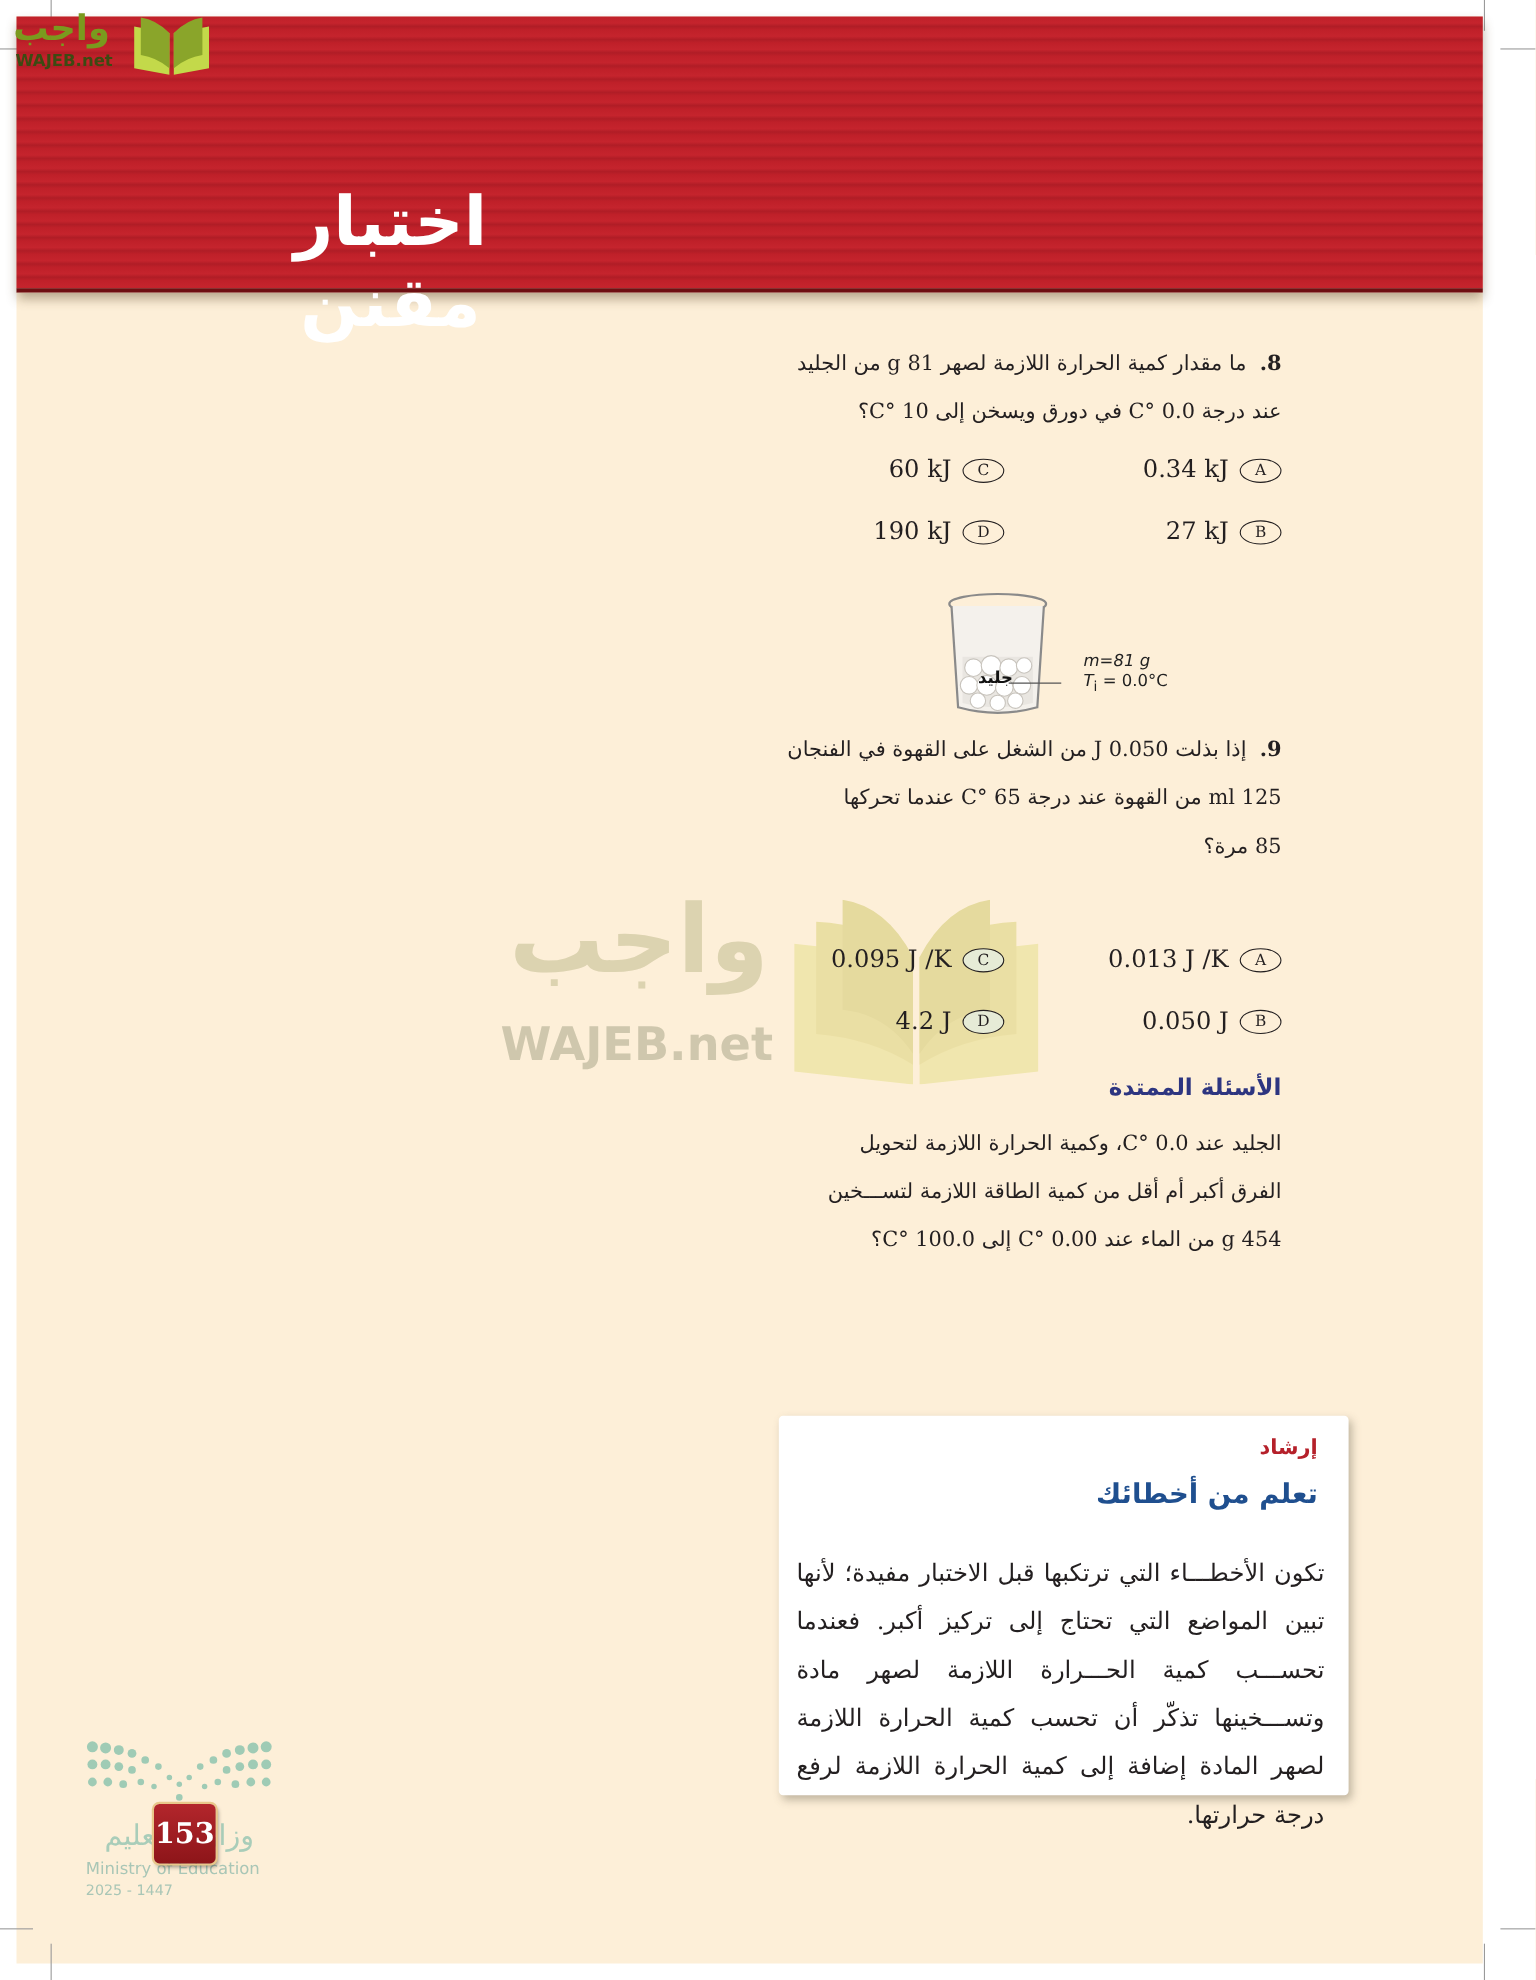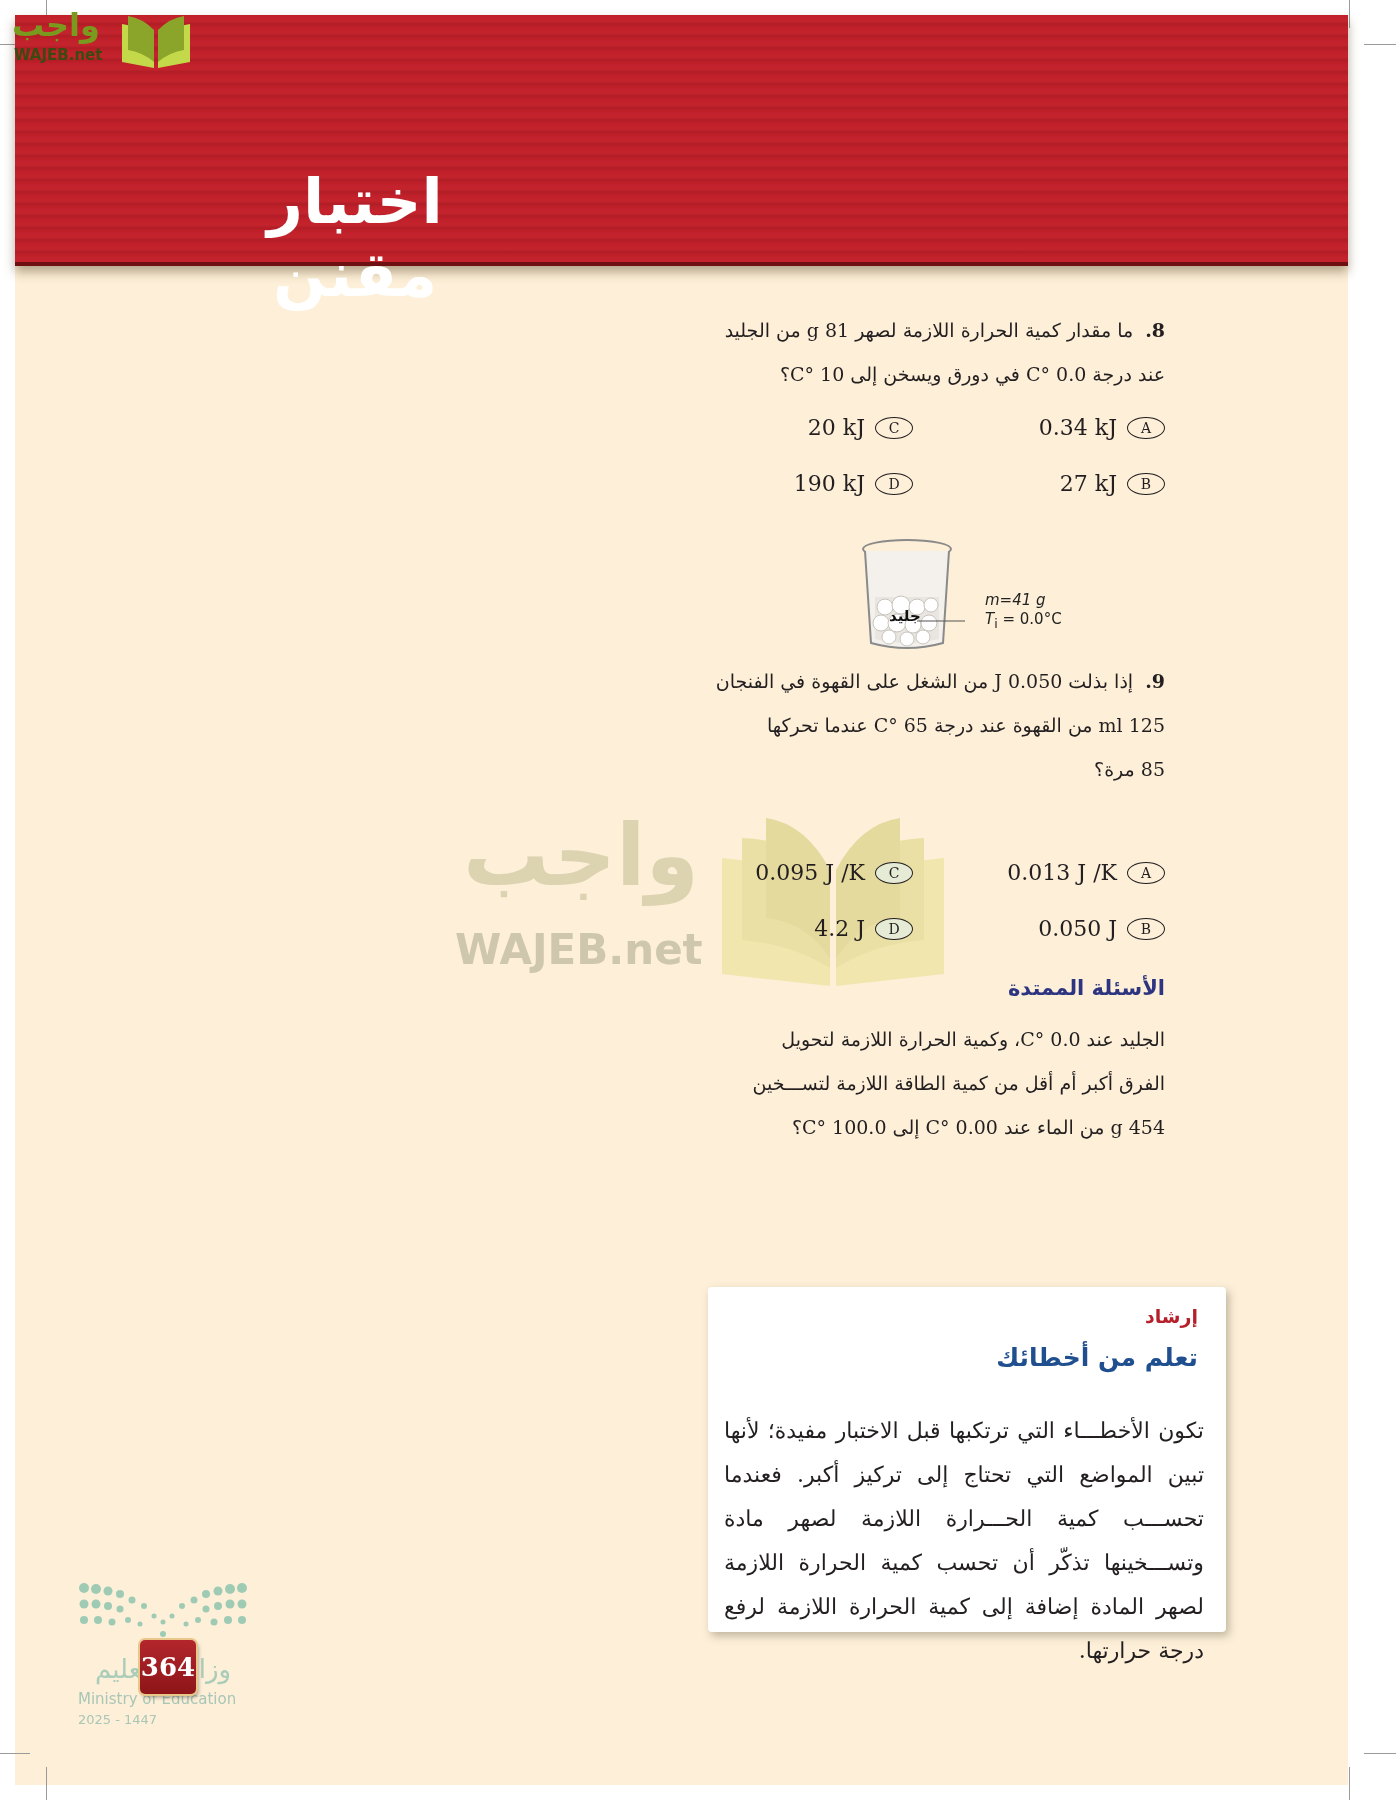--- a/index.html
+++ b/index.html
@@ -77,21 +77,21 @@
   <div class="opt" style="right:0;top:415px;">
       <span class="letter">A</span>
       <span class="val">0.34 kJ</span>
     </div>
   <div class="opt" style="right:0;top:471px;">
       <span class="letter">B</span>
       <span class="val">27 kJ</span>
     </div>
   <div class="opt" style="right:252px;top:415px;">
       <span class="letter">C</span>
-      <span class="val">20 kJ</span>
+      <span class="val">60 kJ</span>
     </div>
   <div class="opt" style="right:252px;top:471px;">
       <span class="letter">D</span>
       <span class="val">190 kJ</span>
     </div>
 </div>
 
 <div class="figure">
   <svg width="110" height="118" viewBox="0 0 110 118" style="position:absolute;left:0;top:0;">
     <ellipse cx="52" cy="14" rx="44" ry="9" fill="none" stroke="#8a8a8a" stroke-width="2"></ellipse>
@@ -107,21 +107,21 @@
         <circle cx="58" cy="90" r="8"></circle>
         <circle cx="74" cy="88" r="8"></circle>
       <circle cx="34" cy="102" r="7"></circle>
         <circle cx="52" cy="104" r="7"></circle>
         <circle cx="68" cy="102" r="7"></circle>
     </g>
     <line x1="62" y1="86" x2="110" y2="86" stroke="#555" stroke-width="1.2"></line>
   </svg>
   <span class="label-ar">جليد</span>
   <div class="m">
-    <div><i>m=41 g</i></div>
+    <div><i>m=81 g</i></div>
     <div><i>T</i><sub>i</sub> <span>= 0.0°C</span></div>
   </div>
 </div>
 
 <div class="wm">
   <span class="ar">واجب</span>
   <span class="en">WAJEB.net</span>
 </div>
 <svg class="wm-book" viewBox="0 0 222 168">
   <path d="M0 40 L108 52 L108 168 L0 156 Z" fill="#e6df8c"></path>
@@ -206,13 +206,13 @@
         <circle cx="108" cy="42" r="2.5"></circle>
         <circle cx="94" cy="34" r="2.5"></circle>
       <circle cx="85" cy="40" r="2.5"></circle>
         <circle cx="85" cy="52" r="3"></circle>
     </g>
   </svg>
   <div class="ar">وزارة التعليم</div>
   <div class="en">Ministry of Education</div>
   <div class="yr">2025 - 1447</div>
 </div>
-<div class="pagenum">364</div>
+<div class="pagenum">153</div>
 
 </body></html>

